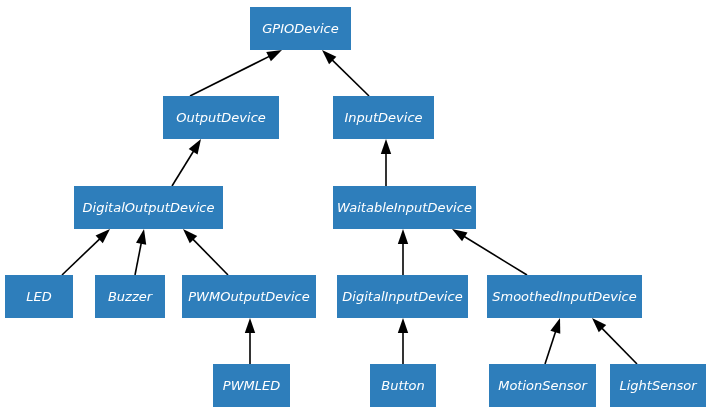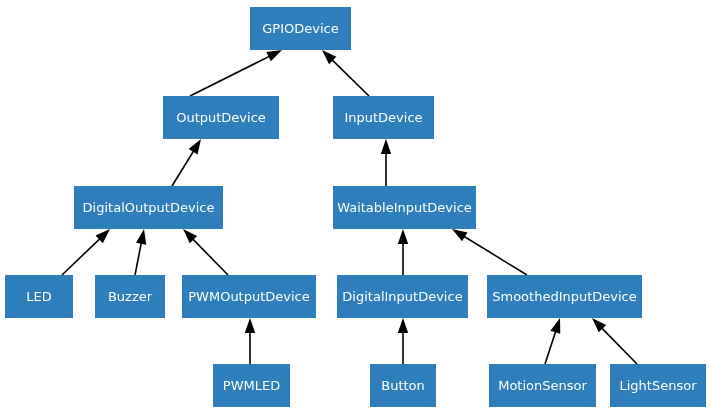--- a/index.html
+++ b/index.html
@@ -10,20 +10,21 @@
   body {
     width: 711px;
     height: 415px;
     overflow: hidden;
     font-family: "DejaVu Sans", sans-serif;
   }
   #diagram-root {
     position: relative;
     width: 711px;
     height: 415px;
+    font-style: italic;
   }
   svg#hierarchy-svg {
     display: block;
     width: 711px;
     height: 415px;
   }
   .node-box {
     fill: #2e7ebb;
     stroke: none;
   }

